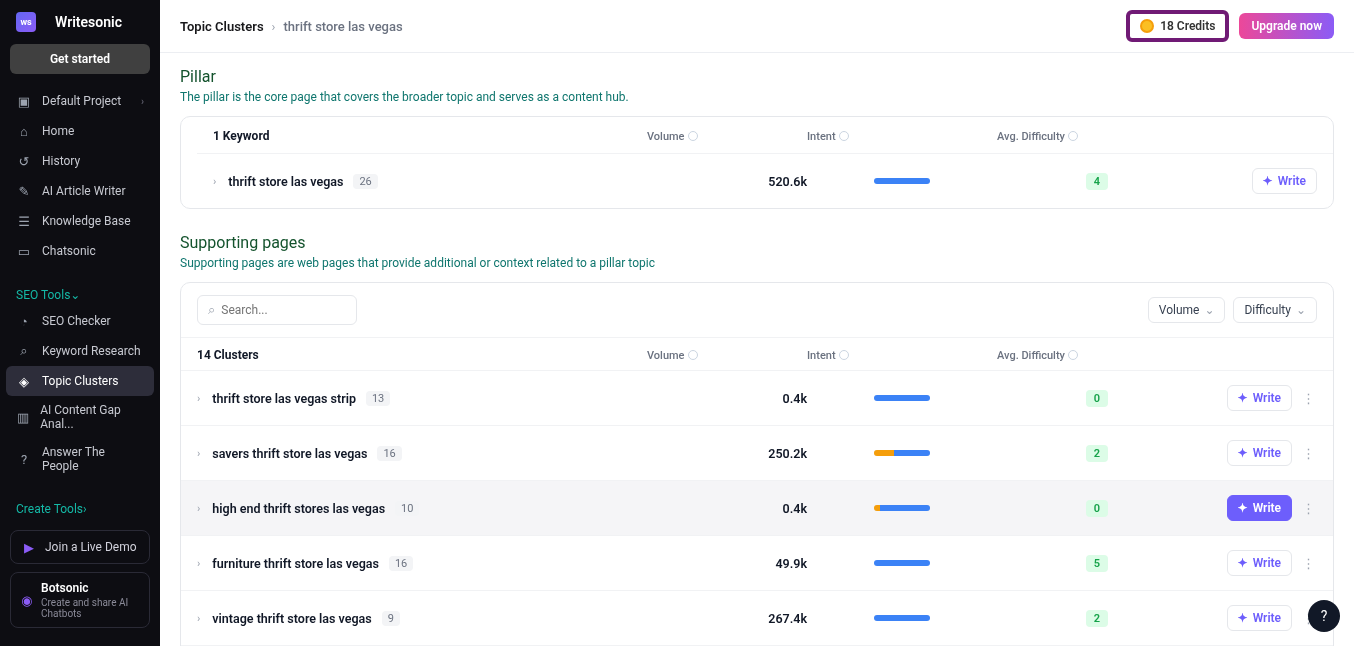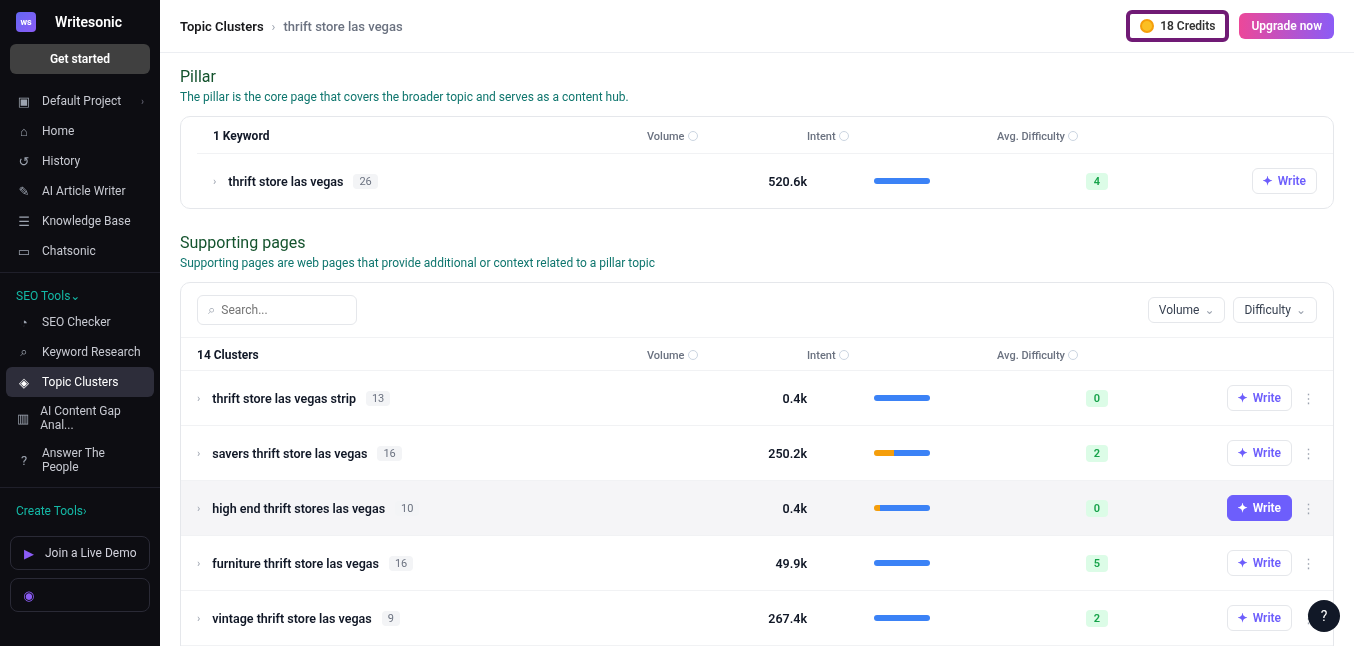--- a/index.html
+++ b/index.html
@@ -140,20 +140,24 @@
     <span class="chev">›</span>
   </div>
 
   <div class="side-bottom">
     <div class="side-pill">
       <span class="icon" style="color:#8b5cf6;">▶</span>
       <span>Join a Live Demo</span>
     </div>
     <div class="side-pill">
       <span class="icon" style="color:#8b5cf6;">◉</span>
+      <div class="col">
+        <span style="color:#fff;font-weight:600;">Botsonic</span>
+        <span class="sub">Create and share AI Chatbots</span>
+      </div>
     </div>
     <div class="user-row">
       
       
       
     </div>
   </div>
 </div>
 
 <div class="main">

